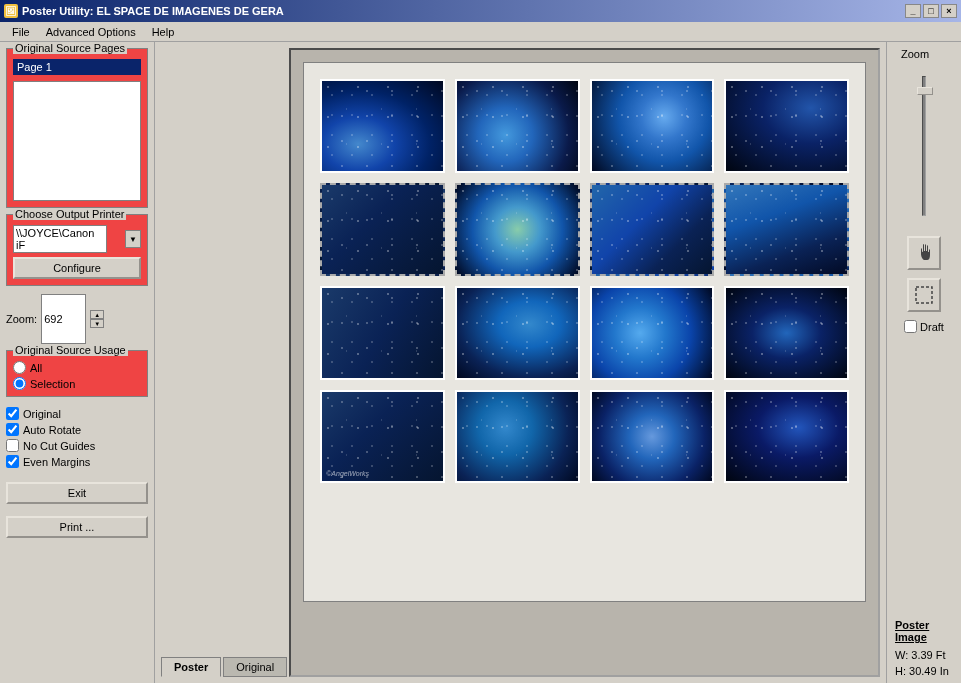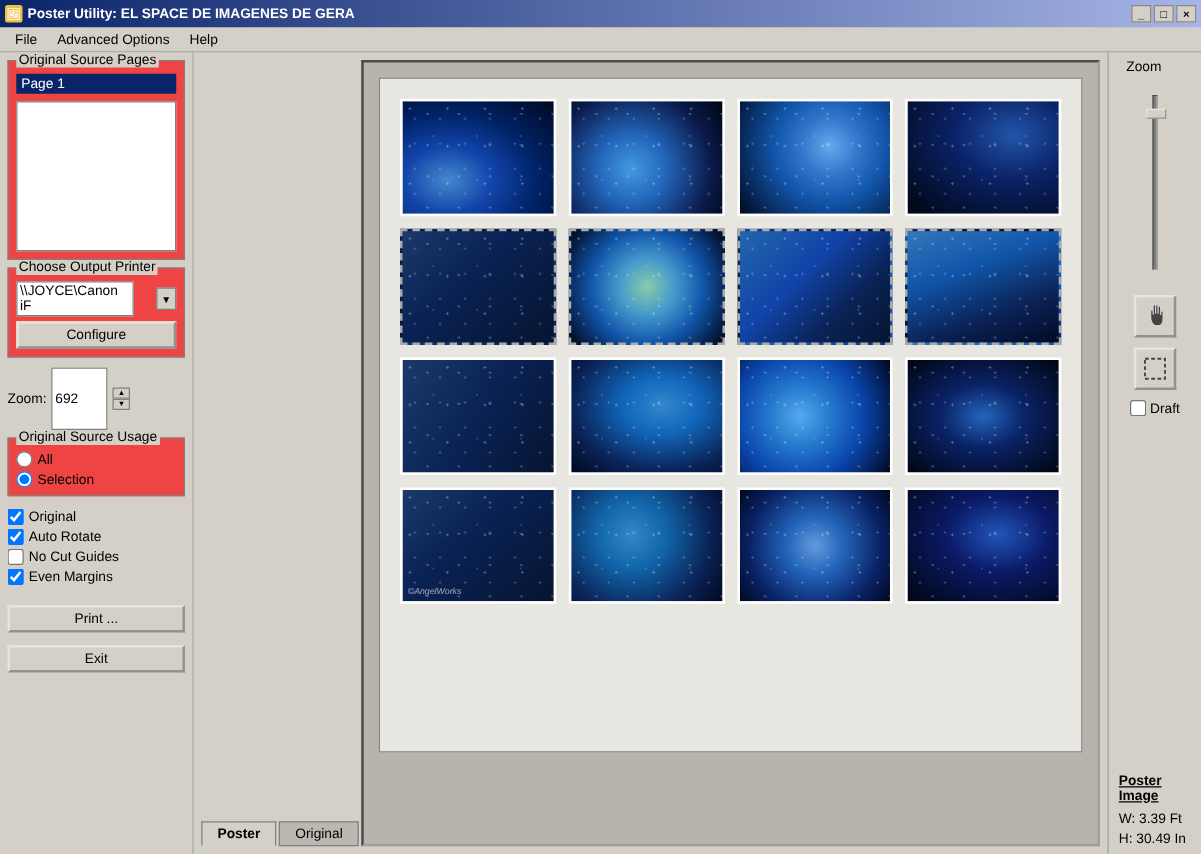--- a/index.html
+++ b/index.html
@@ -466,22 +466,22 @@
       <div class="checkbox-row">
         <input type="checkbox" id="chkNoCutGuides" style="">
         <label for="chkNoCutGuides">No Cut Guides</label>
       </div>
       <div class="checkbox-row">
         <input type="checkbox" id="chkEvenMargins" checked="" style="">
         <label for="chkEvenMargins">Even Margins</label>
       </div>
     </div>
 
+    <button class="btn">Exit</button>
     <button class="btn print-btn">Print ...</button>
-    <button class="btn">Exit</button>
   </div>
 
   <div class="center-panel">
 
     <div class="tab-bar">
       <div class="tab active">Poster</div>
       <div class="tab inactive">Original</div>
     </div>
 
     <div class="poster-area">

